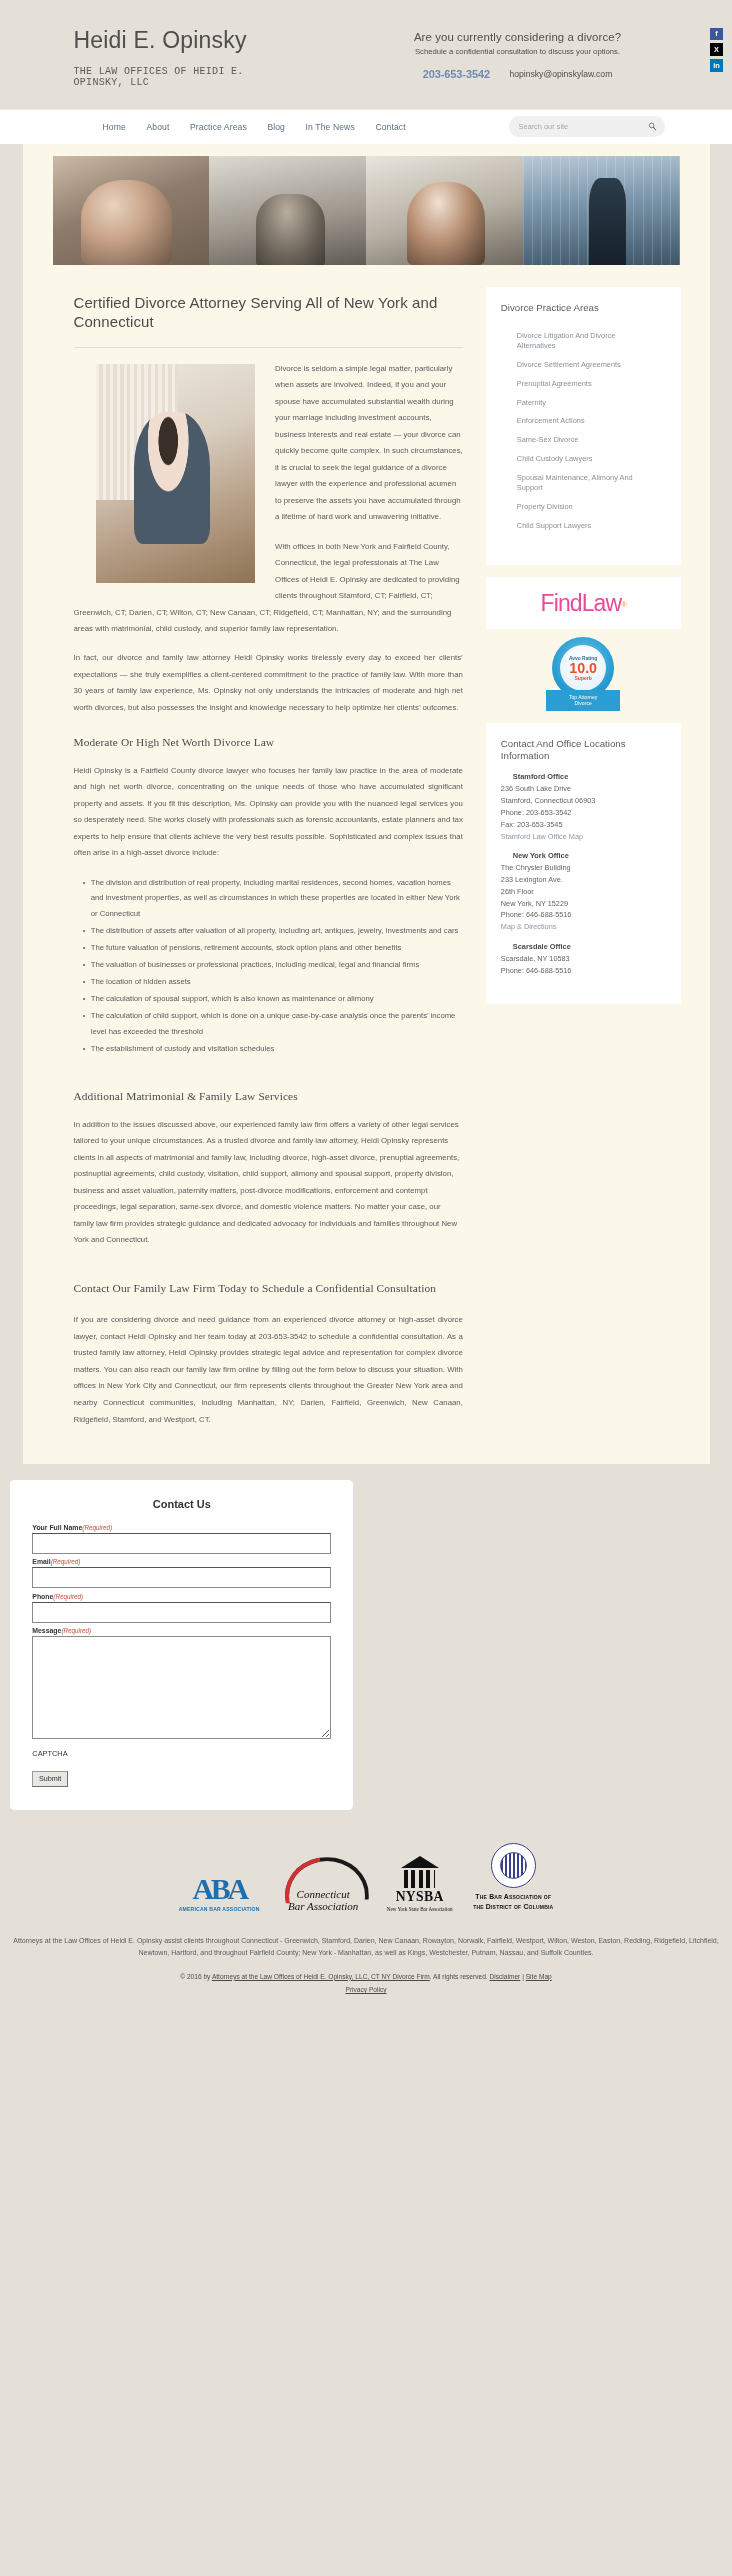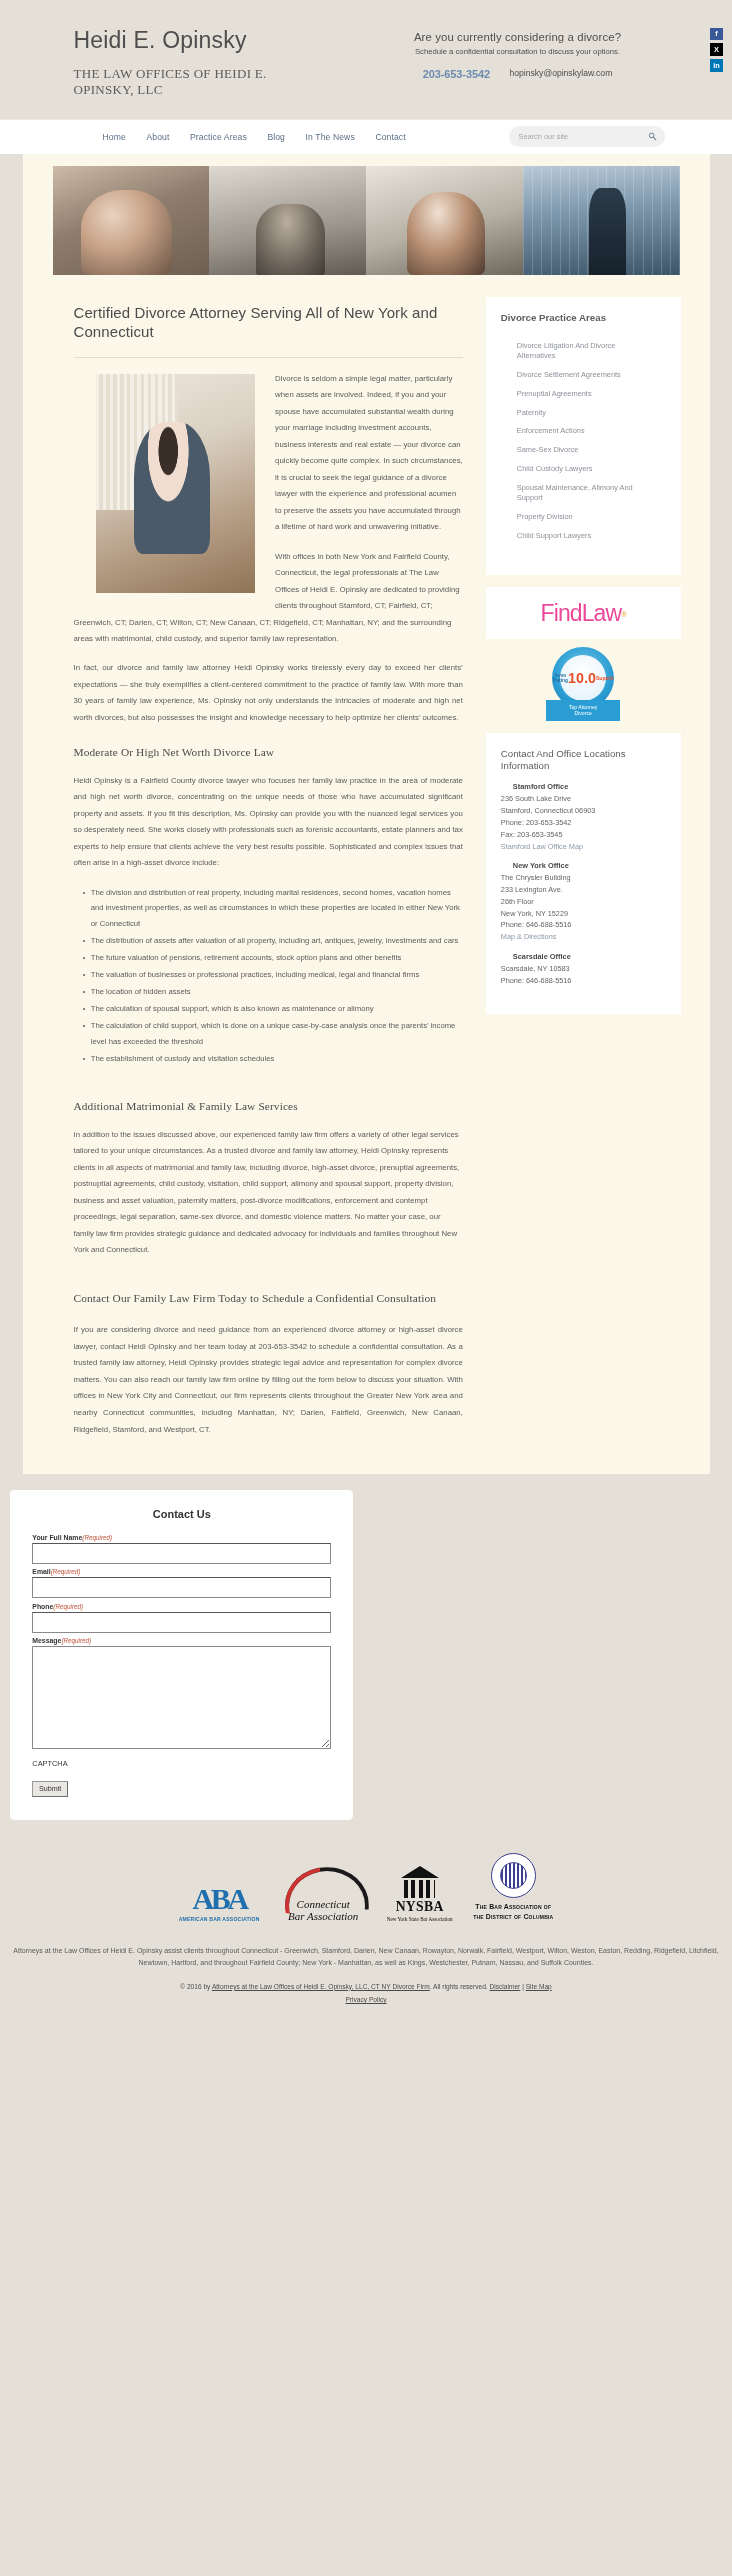--- a/index.html
+++ b/index.html
@@ -16,26 +16,26 @@
   .topbar { position:relative; background:#e4e0d7; padding:27.5px 0 11.4px 0; }
   .topbar-inner { width:687px; margin:0 auto; display:flex; align-items:flex-start; }
   .brand { width:269px; padding-left:51px; }
   .brand-name {
     font-size:23px; font-weight:400; color:#4e4e4e; letter-spacing:0.2px;
     font-family:"Liberation Sans", sans-serif; line-height:1.1;
   }
   .dotline { margin-top:6.9px; height:2.3px; width:220px;
     background-image:radial-gradient(circle, #b9b4a8 0.6px, transparent 0.7px);
     background-size:5.1px 2.3px; }
-  .brand-sub { font-size:13px; color:#5a5a5a; letter-spacing:0.3px; margin:4px 0 4px 0;
-     font-family:Liberation Serif, serif; }
+  .brand-sub { font-size:10px; color:#5a5a5a; letter-spacing:0.3px; margin:4px 0 4px 0;
+     font-family:Liberation Mono, monospace; }
   .headbox { flex:1; text-align:center; padding-left:34px; padding-top:3.4px; }
   .head-q { font-size:11.4px; color:#4e4e4e; letter-spacing:0.1px; }
   .head-sub { font-size:7.7px; color:#4e4e4e; margin-top:4px; }
-  .head-contact { margin-top:12.6px; display:flex; justify-content:center; align-items:flex-start; gap:19.5px; }
+  .head-contact { margin-top:12.6px; display:flex; justify-content:center; align-items:center; gap:19.5px; }
   .head-phone { font-size:11px; font-weight:bold; color:#6b8cb0; letter-spacing:-0.1px; }
   .head-email { font-size:8.6px; color:#4e4e4e; }
 
   .social { position:absolute; right:9.2px; top:27.5px; display:flex; flex-direction:column; gap:3.4px; }
   .social a { width:12.6px; height:12.6px; display:flex; align-items:center; justify-content:center;
      color:#fff; font-size:7.4px; font-weight:bold; text-decoration:none; }
   .s-fb { background:#3b5998; }
   .s-x  { background:#000; }
   .s-li { background:#0077b5; }
 
@@ -98,37 +98,37 @@
      font-family:"Liberation Serif", serif; letter-spacing:0.1px; }
   h2.sec.tall { line-height:1.55; }
 
   ul.bullets { margin:0 0 5.7px 0; padding:0 0 0 9.2px; list-style:none; }
   ul.bullets li { font-size:7.7px; line-height:2.06; color:#5b5b5b; margin-bottom:1.1px;
      position:relative; padding-left:8px; }
   ul.bullets li:before { content:"•"; position:absolute; left:0; top:0; color:#6d6d6d; }
 
   
   .card { background:#fff; padding:15px 15px 17px 15px; margin-bottom:12.6px; }
-  .card h3 { font-size:9.7px; font-weight:700; color:#5d5d5d; margin:0 0 10.3px 0; line-height:1.32; }
+  .card h3 { font-size:9.7px; font-weight:400; color:#5d5d5d; margin:0 0 10.3px 0; line-height:1.32; }
   .plist { list-style:none; margin:16px; padding:0; }
   .plist li { margin-bottom:8px; }
   .plist li a { font-size:7.4px; color:#8b9199; text-decoration:none; line-height:1.45; display:block; }
 
   .findlaw { background:#fff; padding:12.6px 0; text-align:center; margin-bottom:8px; }
   .findlaw-logo { font-size:23px; color:#ec4899; font-weight:400; letter-spacing:-0.9px;
      font-family:"Liberation Sans", sans-serif; }
 
   .avvo { text-align:center; margin:3.4px 0 11.4px 0; }
   .avvo-badge { display:inline-block; position:relative; width:74px; }
   .avvo-ring { width:62px; height:62px; margin:0 auto; border-radius:50%;
      background:radial-gradient(circle at 50% 40%, #7ec8e8 0%, #2a9ed4 60%, #1a7bb0 100%);
      display:flex; align-items:center; justify-content:center; }
   .avvo-inner { width:46px; height:46px; border-radius:50%;
      background:radial-gradient(circle at 50% 35%, #ffffff 0%, #dff0fa 100%);
-     display:flex; flex-direction:row; align-items:center; justify-content:center; }
+     display:flex; flex-direction:column; align-items:center; justify-content:center; }
   .avvo-top { font-size:4.9px; color:#2a6f9e; font-weight:bold; }
   .avvo-score { font-size:14.3px; color:#e8502a; font-weight:bold; line-height:1; }
   .avvo-sup { font-size:5.1px; color:#e8502a; font-weight:bold; }
   .avvo-ribbon { margin-top:-9.2px; background:#2a9ed4; color:#fff; font-size:5.1px;
      padding:3.4px 0 4px 0; width:74px; position:relative; line-height:1.35; }
 
   .ci-head { font-size:9.7px; font-weight:400; color:#5d5d5d; margin:0 0 9.2px 0; line-height:1.3; }
   .office { margin-bottom:10.3px; }
   .office b { display:block; font-size:7.4px; color:#4a4a4a; margin-bottom:2.3px;padding-left:12px; }
   .office div { font-size:7.3px; color:#646464; line-height:1.62; }

